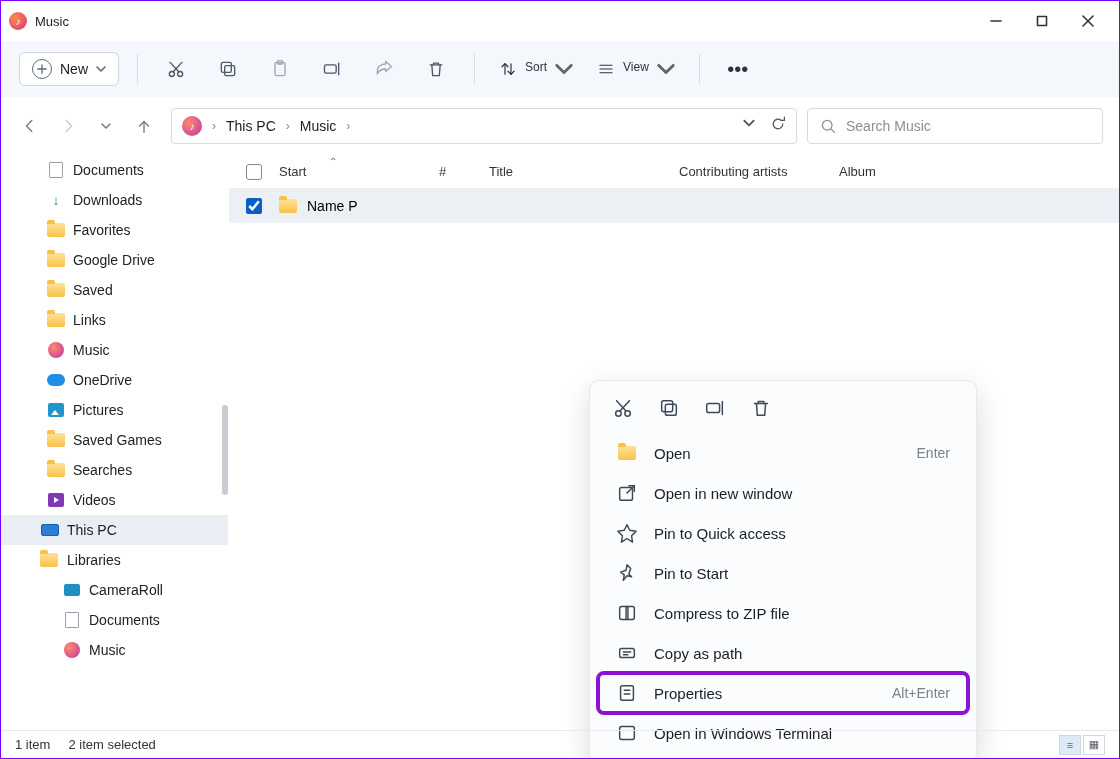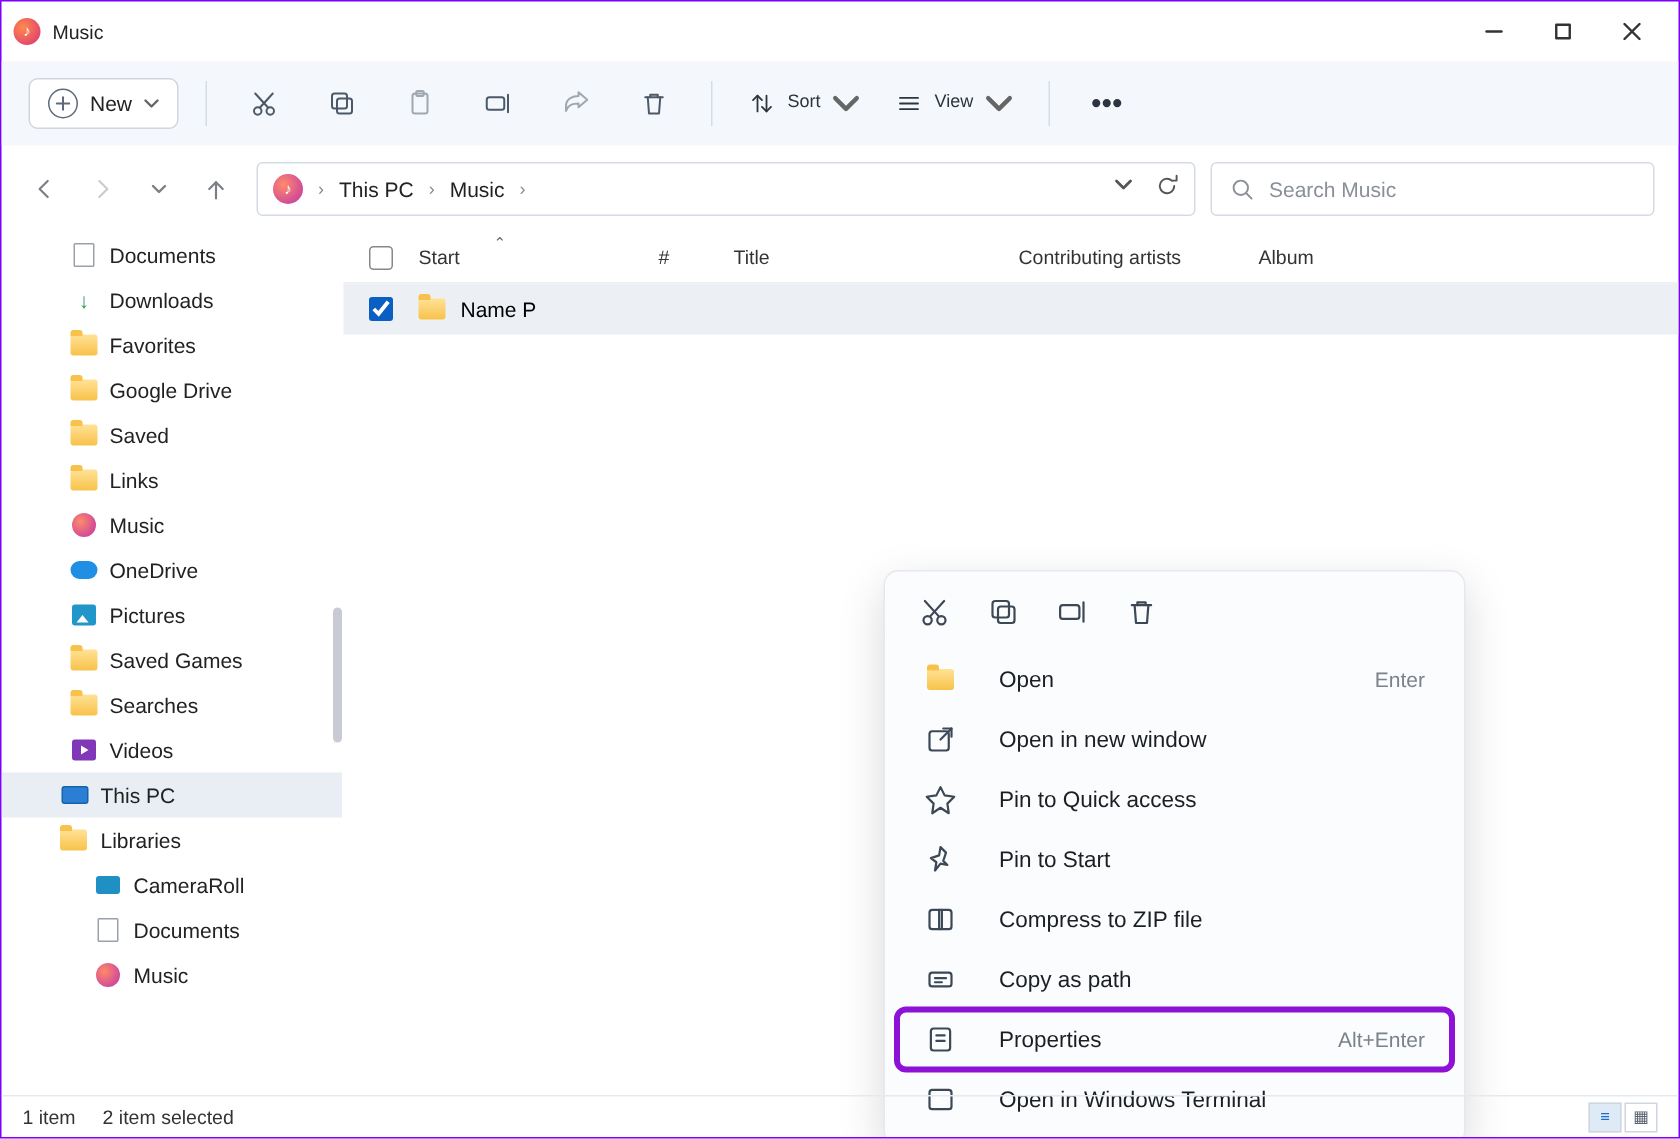--- a/index.html
+++ b/index.html
@@ -71,21 +71,21 @@
   .row { height: 34px; display: flex; align-items: center; font-size: 14px; background: #ecf0f4; }
   .row .chk { width: 50px; display:flex; justify-content:center;}
   .row .chk input { width:16px;height:16px; accent-color:#0a5fc2;}
   .row .name { display:flex; align-items:center; gap:10px; }
   .chkbox { width:16px;height:16px;border:1px solid #888;border-radius:3px;}
 
   
   .ctx { position: absolute; left: 360px; top: 225px; width: 388px; background: #fbfcfd; border: 1px solid #e5e8ec; border-radius: 10px; box-shadow: 0 10px 30px rgba(0,0,0,.15); padding: 10px 4px; }
   .ctx-top { display:flex; gap: 24px; padding: 6px 18px 14px 18px; }
   .ctx-top .ci { width:22px; height:22px; color:#3d4856; display:flex; align-items:center; justify-content:center;}
-  .ctx-item { height: 40px; display:flex; align-items:center; padding: 0 18px; gap: 28px; font-size: 15px; color:#1b1f24; border-radius:6px; margin: 0 4px;}
+  .ctx-item { height: 40px; display:flex; align-items:center; padding: 0 18px; gap: 16px; font-size: 15px; color:#1b1f24; border-radius:6px; margin: 0 4px;}
   .ctx-item .lead { width:22px; display:flex; align-items:center; justify-content:center; color:#3d4856;}
   .ctx-item .short { margin-left:auto; color:#7b828b; font-size:14px;}
   .ctx-item.highlight { outline: 4px solid #8e12d6; outline-offset: -2px; border-radius:6px;}
 
   
   .status { position:absolute; bottom:0; left:0; right:0; height:28px; border-top:1px solid #e6e9ed; display:flex; align-items:center; padding:0 14px; font-size:13px; color:#333; gap:18px;}
   .status .viewbtns { margin-left:auto; display:flex; gap:2px;}
   .vb { width:22px;height:20px;border:1px solid #cfd6e0; display:flex;align-items:center;justify-content:center; font-size:11px;color:#5a6270;}
   .vb.active { background:#dfeaf7; color:#1f6fc0;}
 

